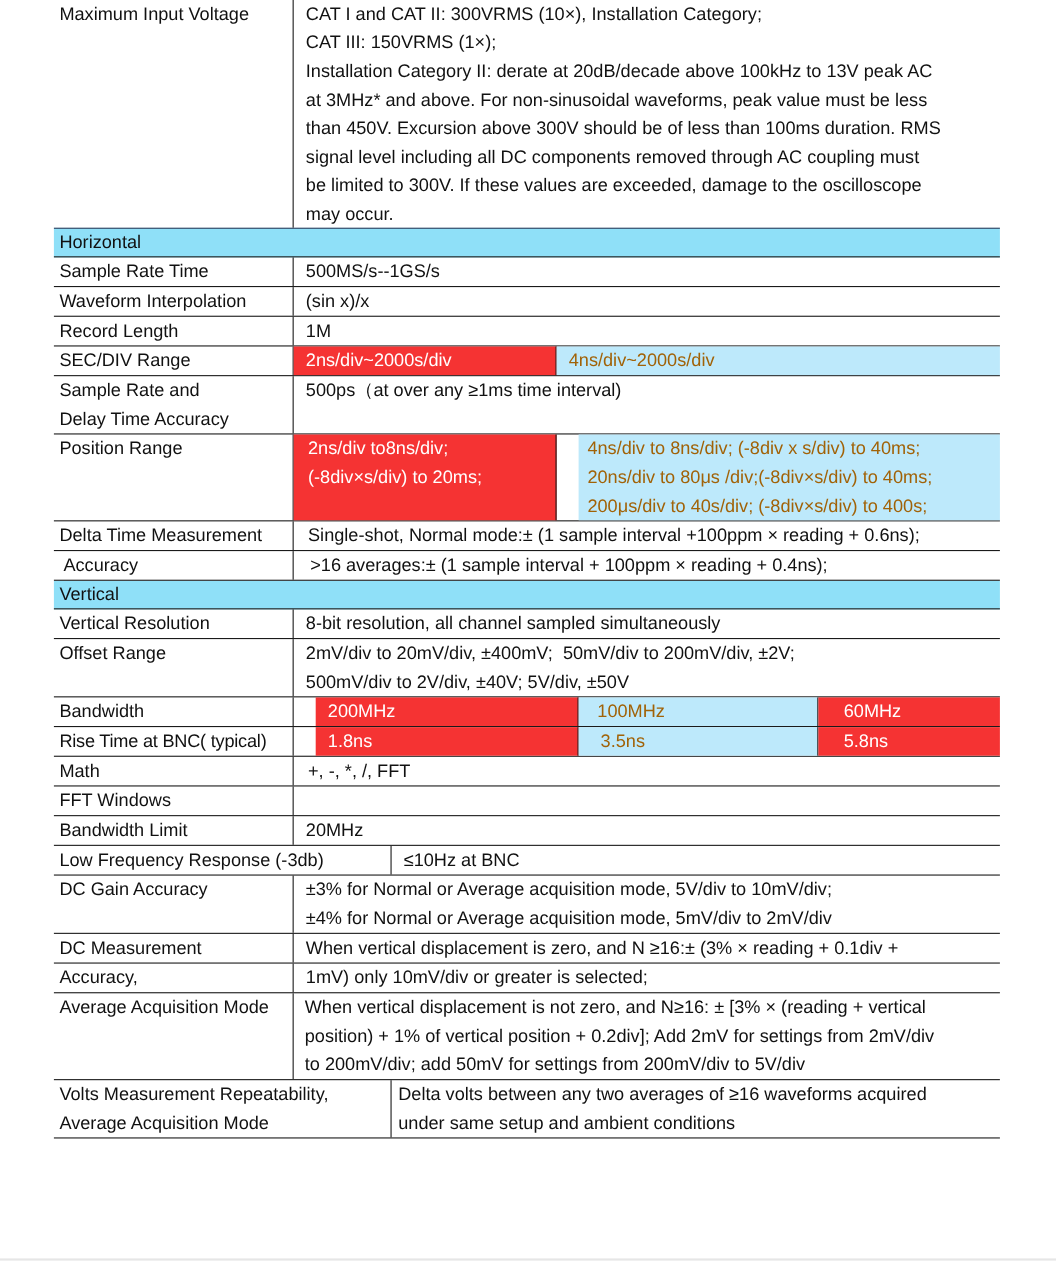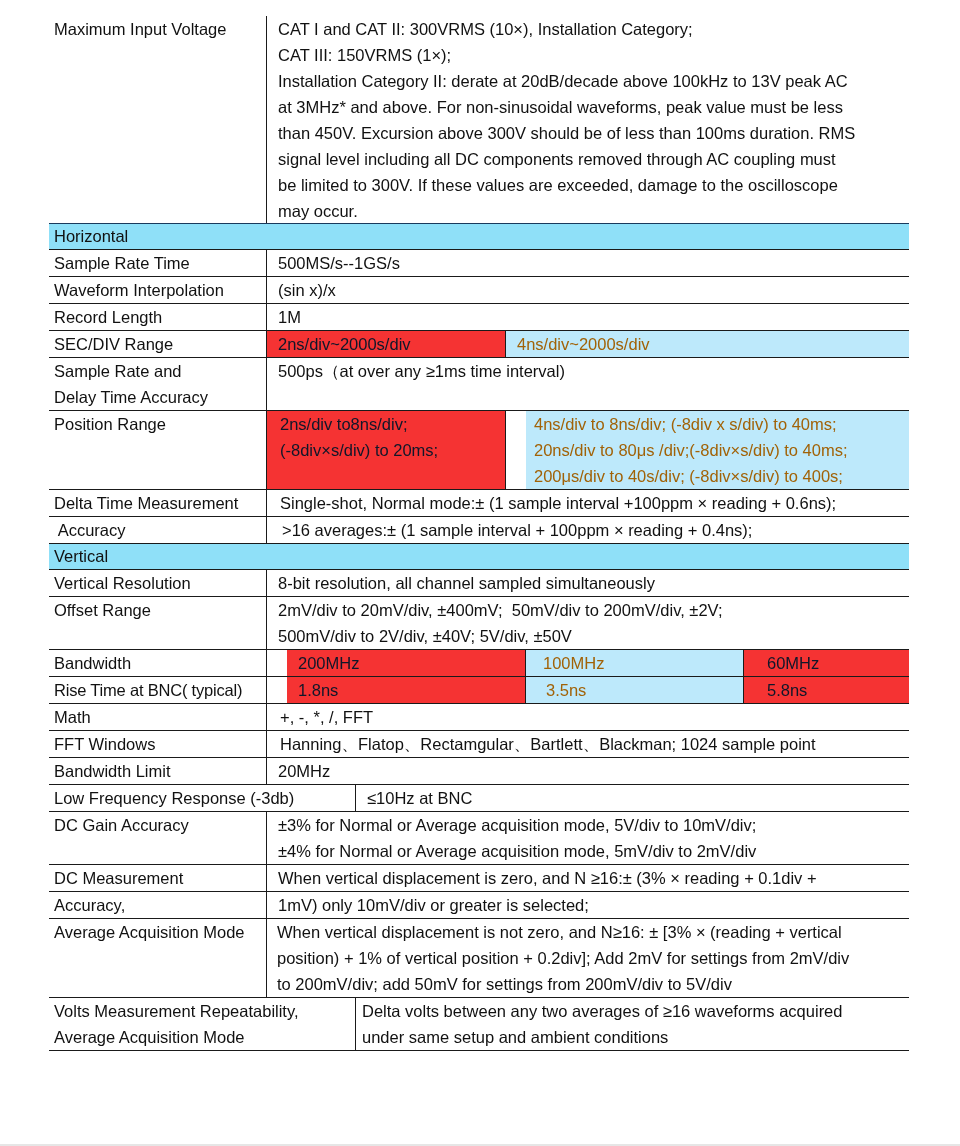--- a/index.html
+++ b/index.html
@@ -1,26 +1,26 @@
 <!DOCTYPE html>
 <html><head>
 <meta charset="utf-8">
 <style>
   html, body { margin: 0; padding: 0; background: #ffffff; }
   body { width: 960px; height: 1146px; position: relative; overflow: hidden;
          font-family: "Liberation Sans", sans-serif; font-size: 16.5px; color: #111; }
-  .sheet { position: absolute; left: 49px; top: 16px; width: 860px; }
+  .sheet { position: absolute; left: 49px; top: 0; width: 860px; }
   .row { position: relative; display: flex; border-bottom: 1.5px solid #1a1a1a; box-sizing: border-box; }
   .row.first { border-bottom: 1.5px solid #1a3a5c; }
   .lbl { width: 218px; box-sizing: border-box; padding-left: 5px; border-right: 1.5px solid #1a1a1a; line-height: 26px; white-space: nowrap; flex: none; }
   .val { flex: 1; box-sizing: border-box; padding-left: 11px; line-height: 26px; }
   .val .line { display: block; white-space: nowrap; }
   .section { background: #8fe0f8; line-height: 25px; padding-left: 5px; border-bottom: 1.5px solid #1a1a1a; }
   .cell { box-sizing: border-box; line-height: 26px; padding-left: 11px; white-space: nowrap; }
-  .red { background: #f53333; color: #0f172a; }
+  .red { background: #f53333; color: #ffffff; }
   .blue { background: #bde9fb; color: #a16207; }
   .split { display: flex; flex: 1; }
   .split .c1 { width: 239px; border-right: 1.5px solid #1a1a1a; }
   .split .c2 { flex: 1; }
   .tri .t1 { width: 239px; border-right: 1.5px solid #1a1a1a; margin-left: 20px; }
   .tri .t2 { width: 218px; border-right: 1.5px solid #1a1a1a; }
   .tri .t3 { flex: 1; }
   .wide-lbl { width: 307px; }
   .footer-strip { position: absolute; left: 0; right: 0; bottom: 0; height: 2px; background: #e6e6e6; }
 </style>
@@ -133,21 +133,20 @@
     </div>
   </div>
 
   <div class="row">
     <div class="lbl">Math</div>
     <div class="val" style="padding-left:13px;">+, -, *, /, FFT</div>
   </div>
 
   <div class="row">
     <div class="lbl">FFT Windows</div>
-    <div class="val" style="padding-left:13px;">Hanning、Flatop、Rectamgular、Bartlett、Blackman; 1024 sample point</div>
   </div>
 
   <div class="row">
     <div class="lbl">Bandwidth Limit</div>
     <div class="val">20MHz</div>
   </div>
 
   <div class="row">
     <div class="lbl wide-lbl">Low Frequency Response (-3db)</div>
     <div class="val">≤10Hz at BNC</div>

